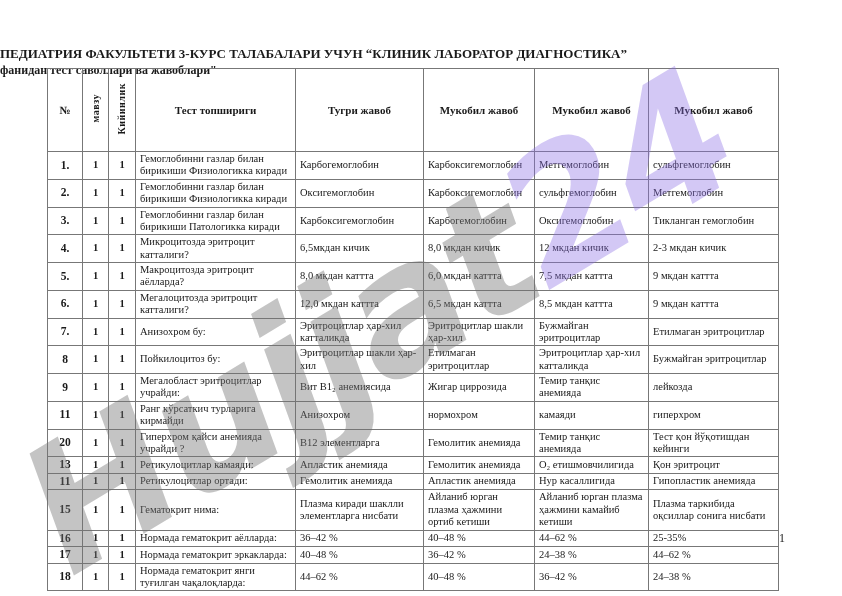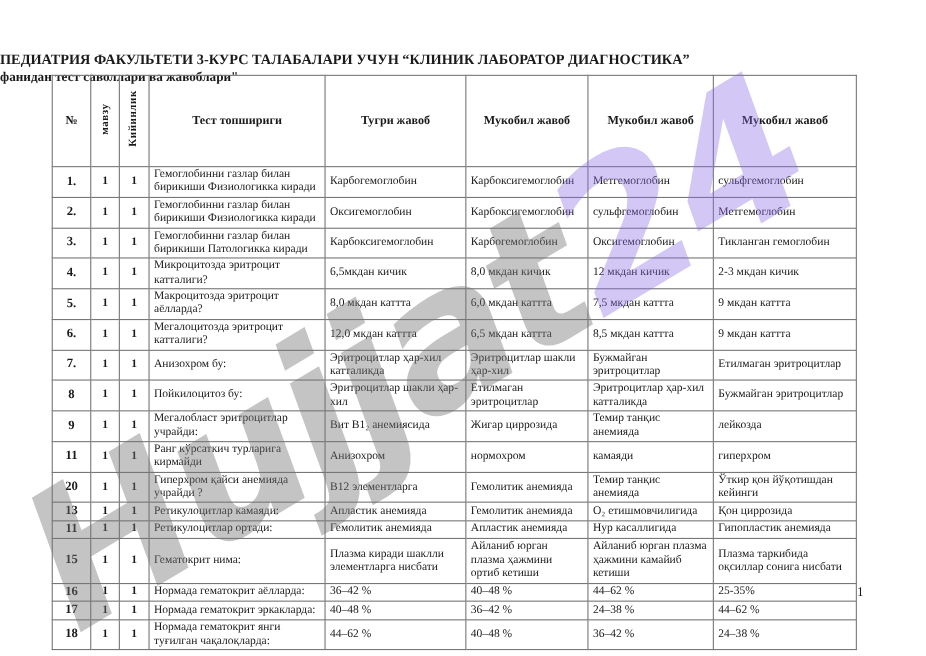--- a/index.html
+++ b/index.html
@@ -221,31 +221,31 @@
         <td>гиперхром</td>
       </tr>
         <tr>
         <td>20</td>
         <td>1</td>
         <td>1</td>
         <td>Гиперхром  қайси анемияда учрайди ?</td>
         <td>В12 элементларга</td>
         <td>Гемолитик анемияда</td>
         <td>Темир танқис анемияда</td>
-        <td>Ўткир қон йўқотишдан кейинги</td>
+        <td>Тест қон йўқотишдан кейинги</td>
       </tr>
         <tr>
         <td>13</td>
         <td>1</td>
         <td>1</td>
         <td>Ретикулоцитлар камаяди:</td>
         <td>Апластик анемияда</td>
         <td>Гемолитик анемияда</td>
         <td>О₂ етишмовчилигида</td>
-        <td>Қон циррозида</td>
+        <td>Қон эритроцит</td>
       </tr>
         <tr>
         <td>11</td>
         <td>1</td>
         <td>1</td>
         <td>Ретикулоцитлар ортади:</td>
         <td>Гемолитик анемияда</td>
         <td>Апластик анемияда</td>
         <td>Нур касаллигида</td>
         <td>Гипопластик анемияда</td>

